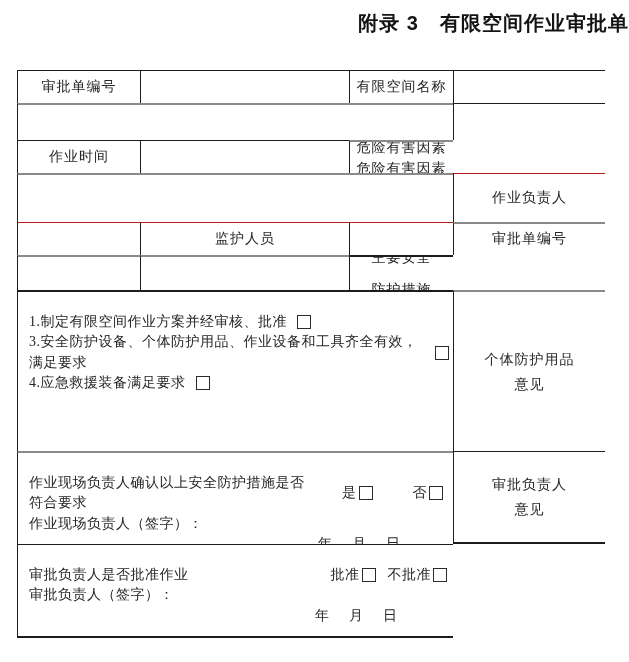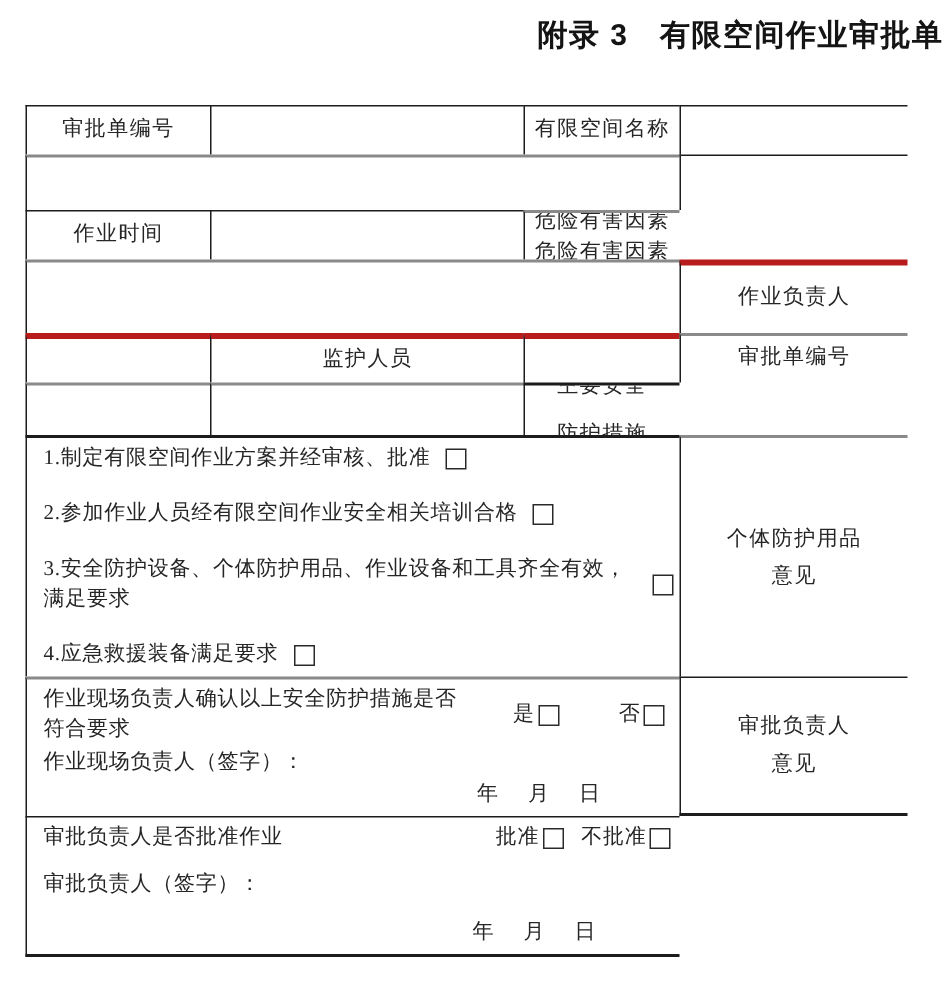--- a/index.html
+++ b/index.html
@@ -26,36 +26,36 @@
     border-left:1px solid #1c1c1c;
     font-size:14px;line-height:1.45;
     overflow:hidden;
   }
   .span3{grid-column:span 3;}
   
   .r1{border-top:1px solid #1c1c1c}
   .r2{border-top:2px solid #8a8a8a}
   .r3{border-top:1px solid #1c1c1c}
   .r4{border-top:2px solid #8a8a8a}
-  .r5{border-top:4px solid #b91c1c}
+  .r5{border-top:1px solid #b91c1c}
   .r6{border-top:2px solid #8a8a8a}
   .r7{border-top:2px solid #1c1c1c}
   .r8{border-top:2px solid #8a8a8a}
   .r9{border-top:1px solid #1c1c1c;border-bottom:2px solid #1c1c1c}
   .lbl{
     display:flex;flex-direction:column;align-items:center;justify-content:center;
     text-align:left;letter-spacing:1px;
   }
   .lbl .ln{display:block;}
   .hazards .ln{line-height:21px;}
   .measures-lbl .ln{line-height:32px;}
   .opinion-lbl .ln{line-height:25px;}
   .content{
-    display:flex;flex-direction:column;justify-content:space-between;
-    padding:4px 4px 4px 11px;letter-spacing:0.5px;
+    display:flex;flex-direction:column;justify-content:flex-start;
+    padding:20px 4px 4px 11px;letter-spacing:0.5px;
   }
   .m-item{display:flex;align-items:center;}
   .cbx{
     display:inline-block;width:12px;height:12px;
     border:1px solid #2a2a2a;background:#fff;flex:0 0 auto;
   }
   .cbx.after-num{margin-left:10px;}
   .cbx.tight{margin-left:2px;}
   .line-flex{display:flex;align-items:center;gap:29px;}
   .yn-group{margin-left:auto;display:flex;align-items:center;gap:40px;padding-right:6px;}
@@ -102,24 +102,20 @@
     <div class="c r7 lbl measures-lbl">
       <span class="ln">主要安全</span>
       <span class="ln">防护措施</span>
     </div>
     <div class="c r7 span3 content">
       <div class="m-item">
         <span>1.制定有限空间作业方案并经审核、批准</span>
         <span class="cbx after-num"></span>
       </div>
       <div class="m-item">
-        <span>2.参加作业人员经有限空间作业安全相关培训合格</span>
-        <span class="cbx after-num"></span>
-      </div>
-      <div class="m-item">
         <span>3.安全防护设备、个体防护用品、作业设备和工具齐全有效，满足要求</span>
         <span class="cbx after-num"></span>
       </div>
       <div class="m-item">
         <span>4.应急救援装备满足要求</span>
         <span class="cbx after-num"></span>
       </div>
     </div>
 
     <div class="c r8 lbl opinion-lbl">

